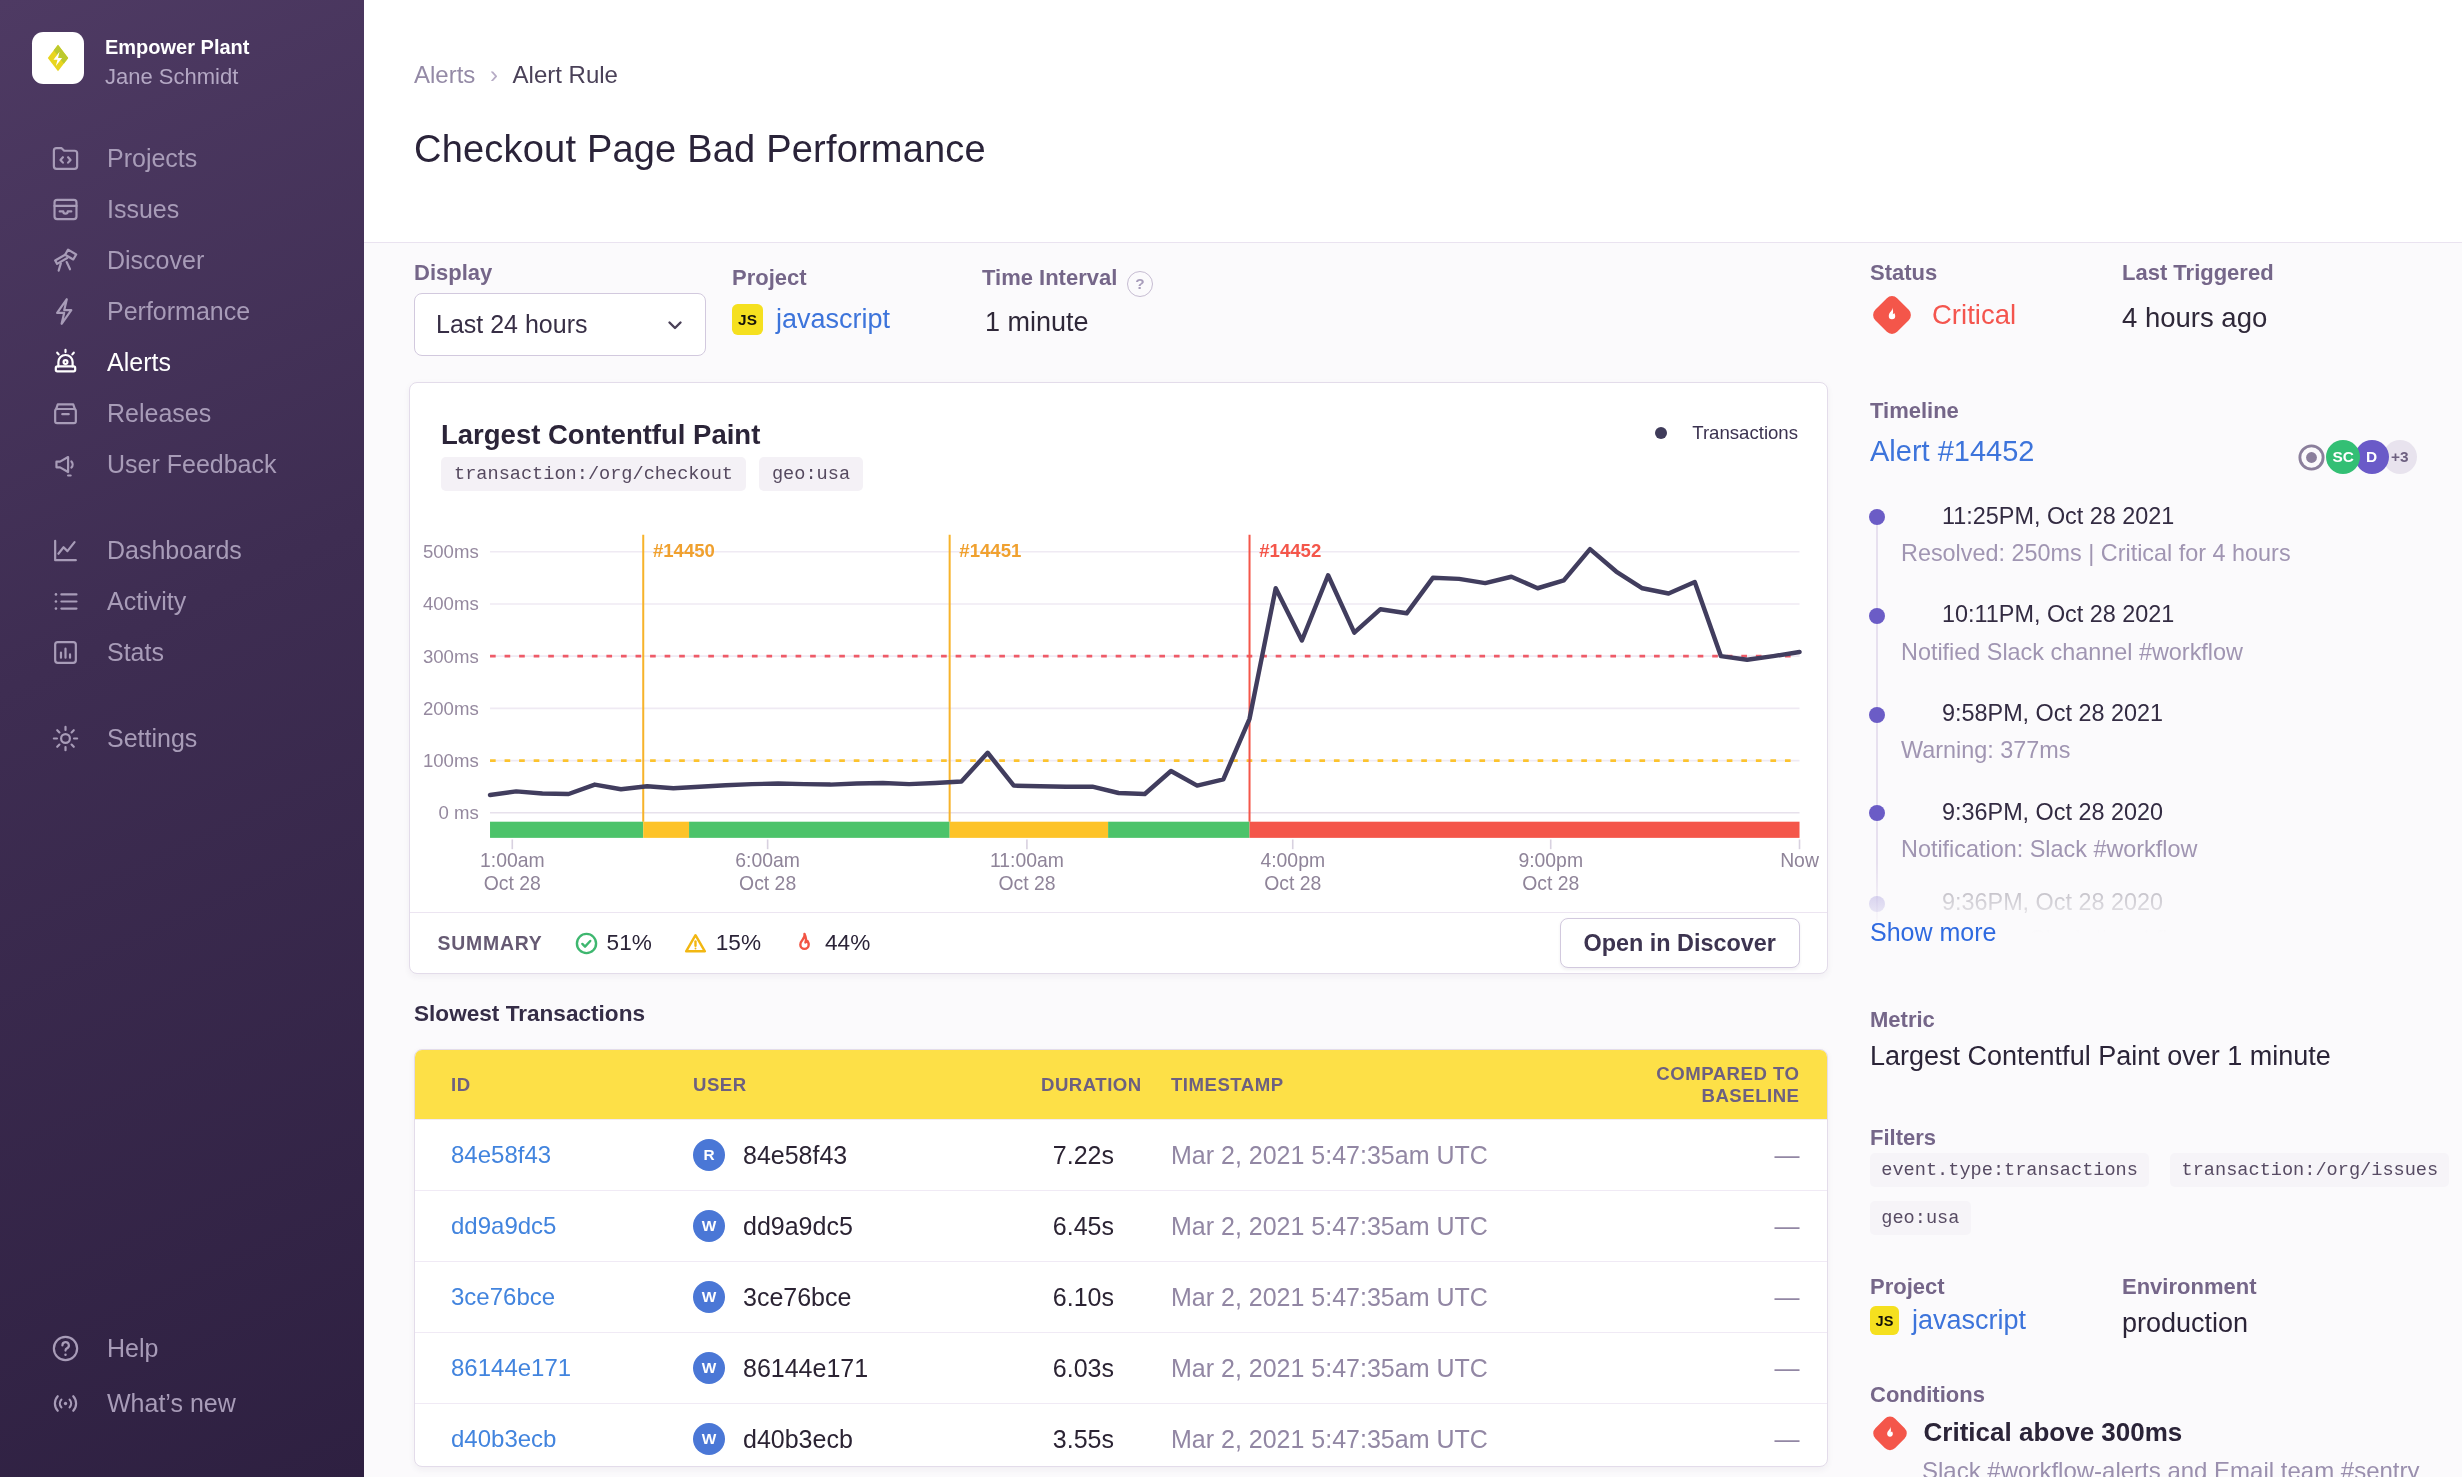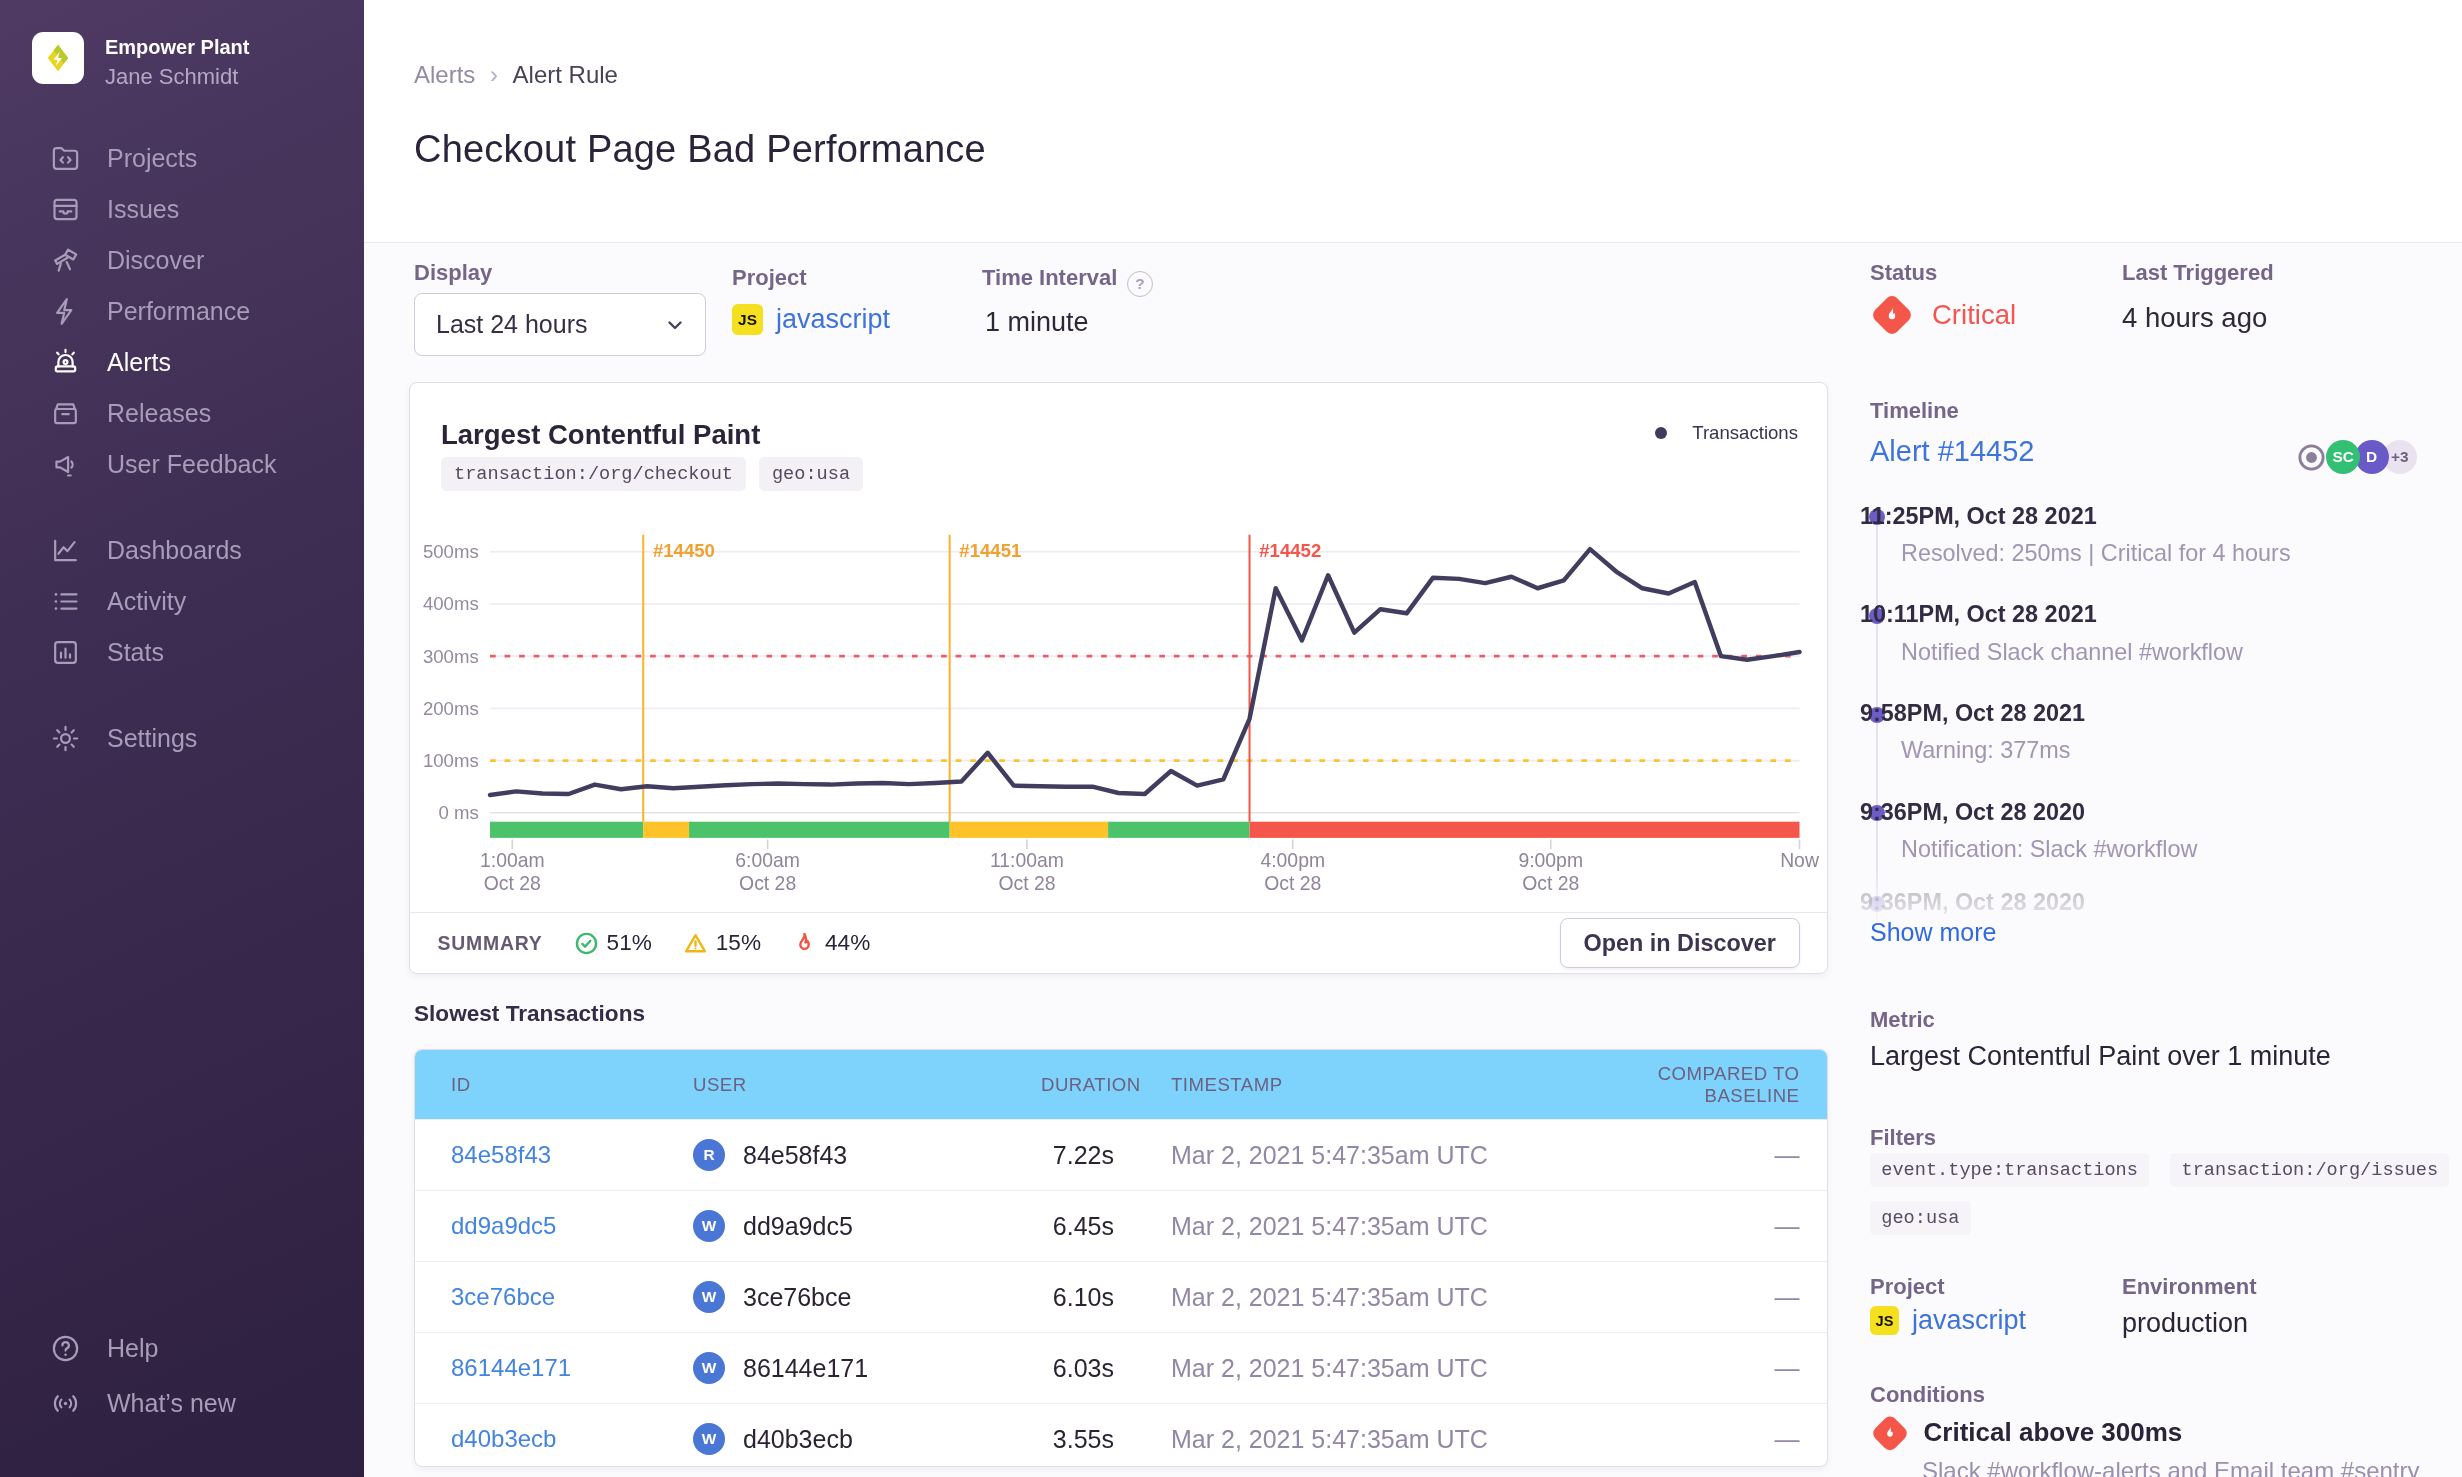--- a/index.html
+++ b/index.html
@@ -70,41 +70,41 @@
   #summary-label{font-size:19.4px;font-weight:700;letter-spacing:0.8px;color:#665a73;}
   .sum-item{display:flex;align-items:center;gap:8px;font-size:22.6px;color:#2b2438;}
   .sum-item svg{width:25px;height:25px;}
   #open-discover{margin-left:auto;height:50px;padding:0 22.6px;font-size:23.4px;}
 
   
   #slowest-heading{position:absolute;left:414px;top:1001px;font-size:22.6px;font-weight:700;color:#352d47;}
   #tx-table{left:414px;top:1049px;width:1412px;height:416px;overflow:hidden;}
   .trow{display:grid;grid-template-columns:242px 348px 130px 388px 1fr;align-items:center;
     padding-left:36px;padding-right:27.5px;height:70px;border-top:1.6px solid #f0eaf5;}
-  .trow.head{height:69px;border-top:none;background:#7dd3fc;
-    font-size:18.6px;font-weight:400;color:#6d6080;letter-spacing:0.5px;}
+  .trow.head{height:69px;border-top:none;background:#fde047;
+    font-size:18.6px;font-weight:700;color:#6d6080;letter-spacing:0.5px;}
   .c-right{text-align:right;}
   .c-dur{padding-right:57px;}
   .id-link{color:#4284de;font-size:24px;cursor:pointer;}
   .ucell{display:flex;align-items:center;gap:18px;font-size:25px;color:#2b2333;}
   .avatar{width:32px;height:32px;border-radius:50%;background:#4a77d6;color:#fff;font-size:15.4px;font-weight:700;
     display:flex;align-items:center;justify-content:center;flex:0 0 32px;}
   .dur{font-size:25px;font-weight:500;color:#2b2333;}
   .ts{font-size:25px;color:#9287a4;}
   .dash{font-size:25px;color:#9287a4;}
 
   
   .panel-label{position:absolute;font-size:22px;font-weight:700;color:#756689;}
   #alert-link{position:absolute;left:1870px;top:435px;font-size:29px;color:#3d74db;cursor:pointer;}
   #avatar-stack{position:absolute;left:2296px;top:440px;display:flex;align-items:center;}
   .stack-av{width:34px;height:34px;border-radius:50%;color:#fff;font-size:15.4px;font-weight:700;
     display:flex;align-items:center;justify-content:center;margin-left:-5.7px;border:0;}
   .tl-line{position:absolute;left:1876px;top:519px;width:1.6px;height:417px;background:#e7e0ef;}
   .tl-dot{position:absolute;left:1869px;width:16px;height:16px;border-radius:50%;background:#6b5cc6;}
-  .tl-time{position:absolute;left:1860px;font-size:23.4px;font-weight:700;color:#332b42;white-space:nowrap;}
+  .tl-time{position:absolute;left:1942px;font-size:23.4px;font-weight:400;color:#332b42;white-space:nowrap;}
   .tl-sub{position:absolute;left:1901px;font-size:23.4px;color:#a095b2;white-space:nowrap;}
   #tl-fade{position:absolute;left:1851px;top:863px;width:602px;height:97px;z-index:5;
     background:linear-gradient(180deg,rgba(251,250,252,0) 0%,#fbfafc 72%);}
   #show-more{position:absolute;left:1870px;top:918px;font-size:25px;color:#2f6ae0;cursor:pointer;z-index:6;}
   #metric-value{position:absolute;left:1870px;top:1041px;font-size:27px;color:#2b2438;}
   #filter-row1{position:absolute;left:1870px;top:1153px;display:flex;gap:21px;}
   #filter-row2{position:absolute;left:1870px;top:1201px;display:flex;}
   .f-pill{background:#f6f4f8;border-radius:4.9px;padding:6.5px 11.3px;font-family:"Liberation Mono",monospace;font-size:18.6px;color:#574b63;white-space:nowrap;}
   #panel-project{position:absolute;left:1870px;top:1305px;display:flex;align-items:center;gap:13px;font-size:27px;}
   #env-value{position:absolute;left:2122px;top:1308px;font-size:27px;color:#2b2438;}

